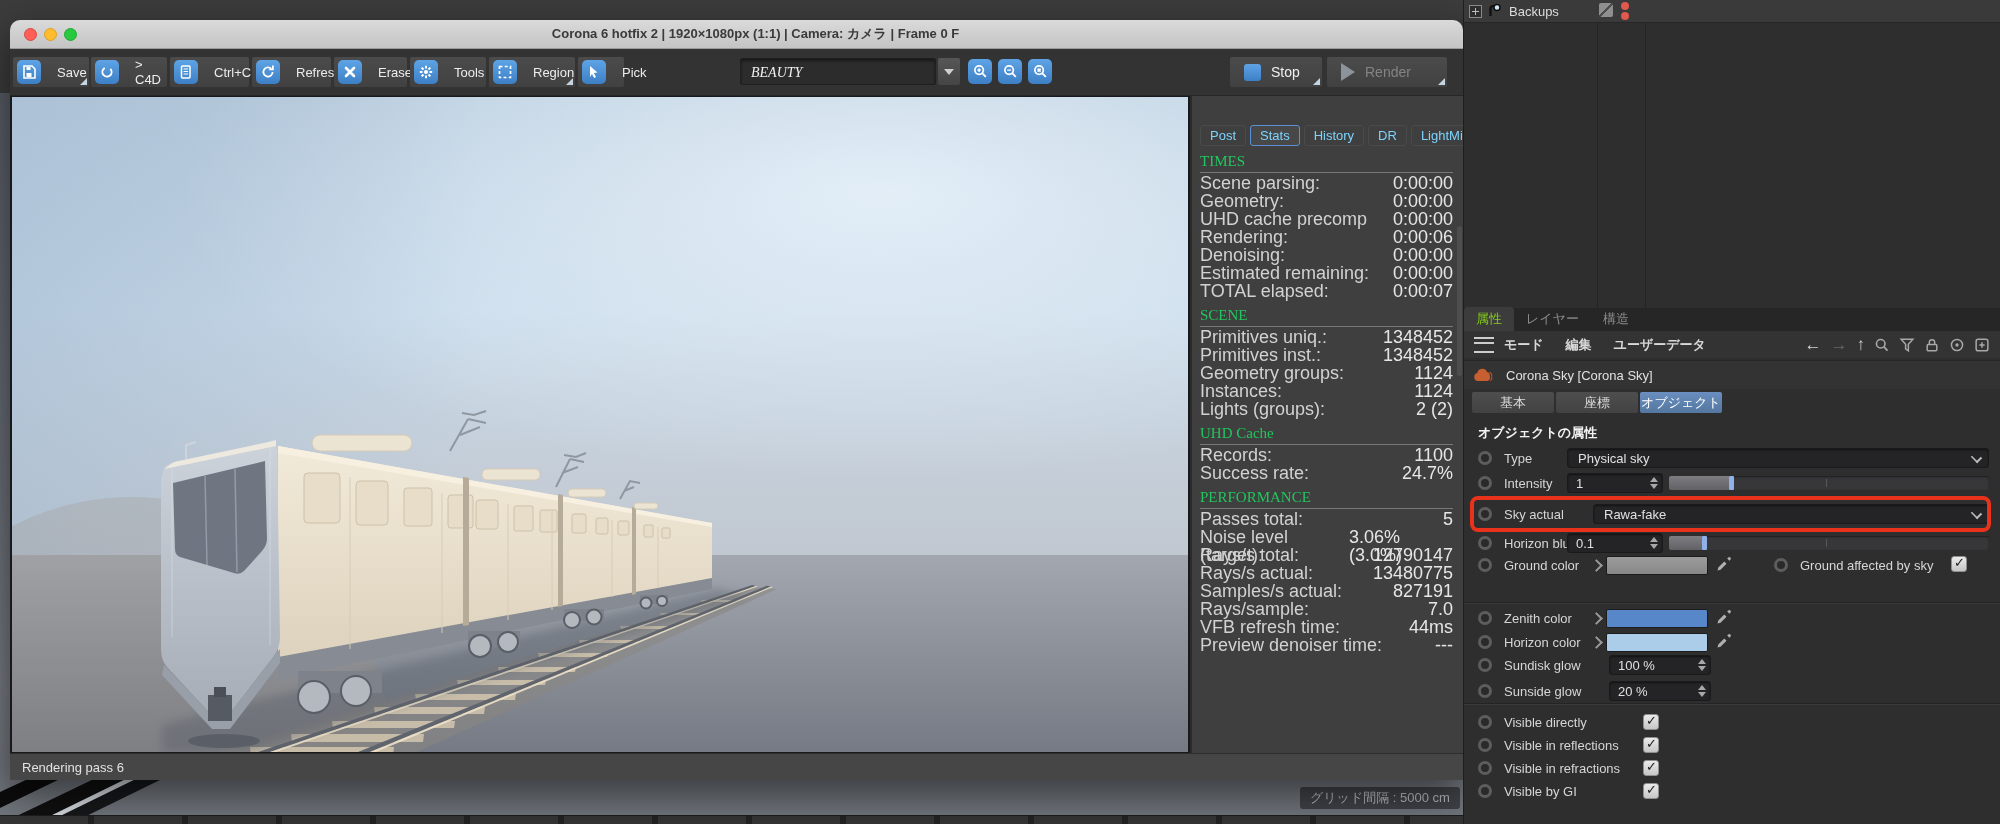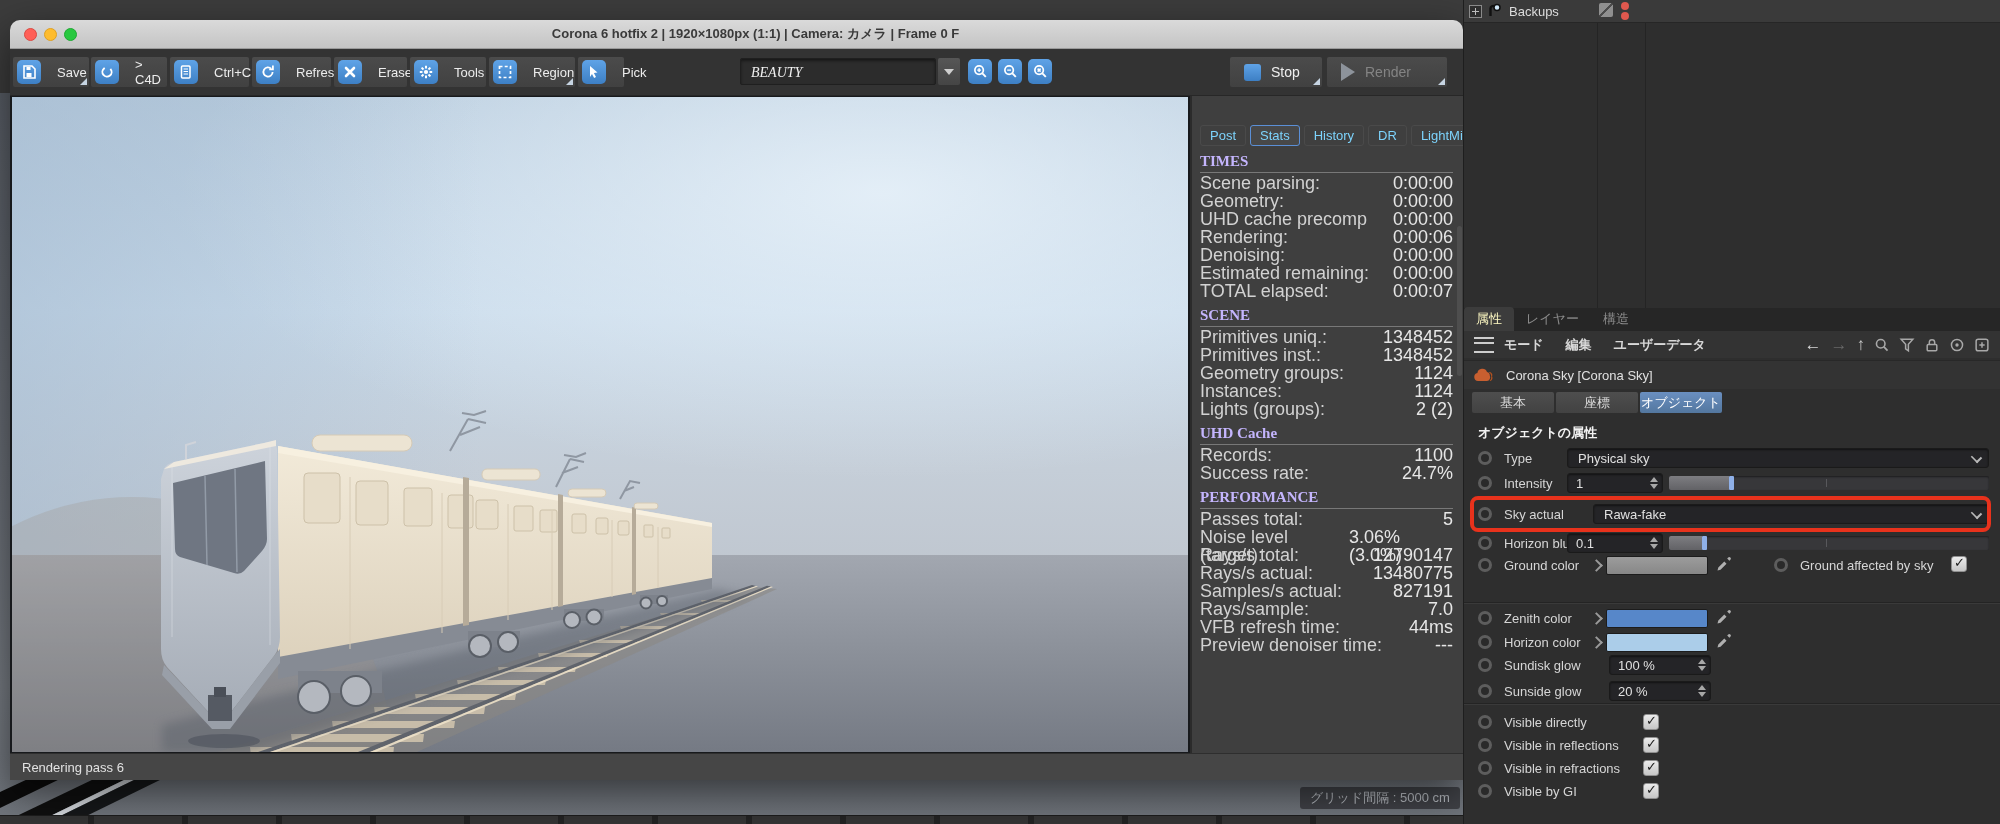--- a/index.html
+++ b/index.html
@@ -46,42 +46,42 @@
   .renderbtn .lbl{font-size:14px;color:#848484;}
   
   .content{position:relative;display:flex;height:657px;background:#3f3f3f;}
   .render-wrap{position:relative;width:1180px;background:#17191c;padding:0;}
   .render-svg{position:absolute;left:2px;top:1px;}
   .stats{position:relative;flex:1;background:#3f3f3f;border-left:2px solid #2b2b2b;padding:4px 10px 0 8px;
          box-sizing:border-box;color:#d6d6d6;overflow:hidden;}
   .stat-tabs{display:flex;gap:4px;margin:1px 0 6px 0;}
   .stab{font-size:13px;color:#7dd3fc;padding:2px 9px;border:1px solid #4a4a4a;border-radius:3px;background:#3f3f3f;margin-top:24px;}
   .stab.sel{border-color:#5b8fd6;background:#484848;}
-  .shead{font-family:"Liberation Serif","DejaVu Serif",serif;font-weight:bold;font-size:15px;color:#c4b5fd;
+  .shead{font-family:"Liberation Serif","DejaVu Serif",serif;font-weight:normal;font-size:15px;color:#22c55e;
          margin:7px 0 1px 0;border-bottom:1px solid #787878;padding-bottom:2px;}
   .srow{display:flex;justify-content:space-between;height:18px;line-height:18px;font-size:18px;}
   .sl{color:#d2d2d2;} .sv{color:#e6e6e6;}
   .scrollthumb{position:absolute;right:1px;top:130px;width:5px;height:150px;border-radius:3px;background:#5b5b5b;opacity:.55;}
   .statusbar{position:relative;height:29px;background:#464646;border-top:1px solid #2e2e2e;
              color:#e2e2e2;font-size:13px;line-height:28px;padding-left:12px;}
   
   .rpanel{position:absolute;left:1463px;top:0;width:537px;height:824px;background:#2e2e2e;border-left:1px solid #1e1e1e;box-sizing:border-box;}
   .om-header{position:absolute;left:0;top:0;width:100%;height:22px;background:#3a3a3a;display:flex;align-items:center;border-bottom:1px solid #262626;}
   .om-body{position:absolute;left:0;top:0;width:100%;height:308px;}
   .om-vline{position:absolute;top:0;height:308px;width:1px;background:#242424;}
   .plusbox{width:11px;height:11px;border:1px solid #8a8a8a;position:relative;margin-left:5px;background:#2e2e2e;}
   .plusbox:before,.plusbox:after{content:"";position:absolute;background:#bdbdbd;}
   .plusbox:before{left:2px;top:5px;width:7px;height:1px;} .plusbox:after{left:5px;top:2px;width:1px;height:7px;}
   .om-name{font-size:13px;color:#dcdcdc;margin-left:6px;}
   .layer-sq{position:absolute;left:135px;top:3px;width:14px;height:14px;border-radius:2px;
             background:linear-gradient(135deg,#8f8f8f 44%,#4c4c4c 46%,#4c4c4c 54%,#8f8f8f 56%);}
   .vdot{position:absolute;left:157px;width:8px;height:8px;border-radius:50%;background:#e0584e;}
   .attr-tabs{position:absolute;left:0;top:308px;width:100%;height:23px;background:#262626;display:flex;align-items:flex-end;border-bottom:1px solid #1f1f1f;}
   .atab{font-size:13px;padding:3px 12px;color:#8a8a8a;}
-  .atab.sel{background:#3c3c3c;color:#fef9c3;border-radius:4px 4px 0 0;}
+  .atab.sel{background:#3c3c3c;color:#84cc16;border-radius:4px 4px 0 0;}
   .menu-row{position:absolute;left:0;top:331px;width:100%;height:27px;display:flex;align-items:center;background:#333;}
   .hamb{width:20px;height:12px;margin:0 10px 0 10px;border-top:2px solid #cdcdcd;border-bottom:2px solid #cdcdcd;position:relative;}
   .hamb:before{content:"";position:absolute;left:0;top:3px;width:100%;height:2px;background:#cdcdcd;}
   .mitem{font-size:13px;font-weight:bold;color:#d8d8d8;margin-right:22px;}
   .micons{margin-left:auto;display:flex;align-items:center;gap:9px;padding-right:10px;}
   .arrow-g{font-size:17px;line-height:16px;}
   .obj-row{position:absolute;left:0;top:360px;width:100%;height:28px;display:flex;align-items:center;background:#333;border-top:1px solid #282828;}
   .obj-name{font-size:13px;color:#e0e0e0;margin-left:8px;}
   .objtabs{position:absolute;left:8px;top:392px;height:24px;display:flex;gap:2px;}
   .otab{width:82px;height:21px;background:linear-gradient(180deg,#4e4e4e,#424242);color:#dcdcdc;font-size:13px;

